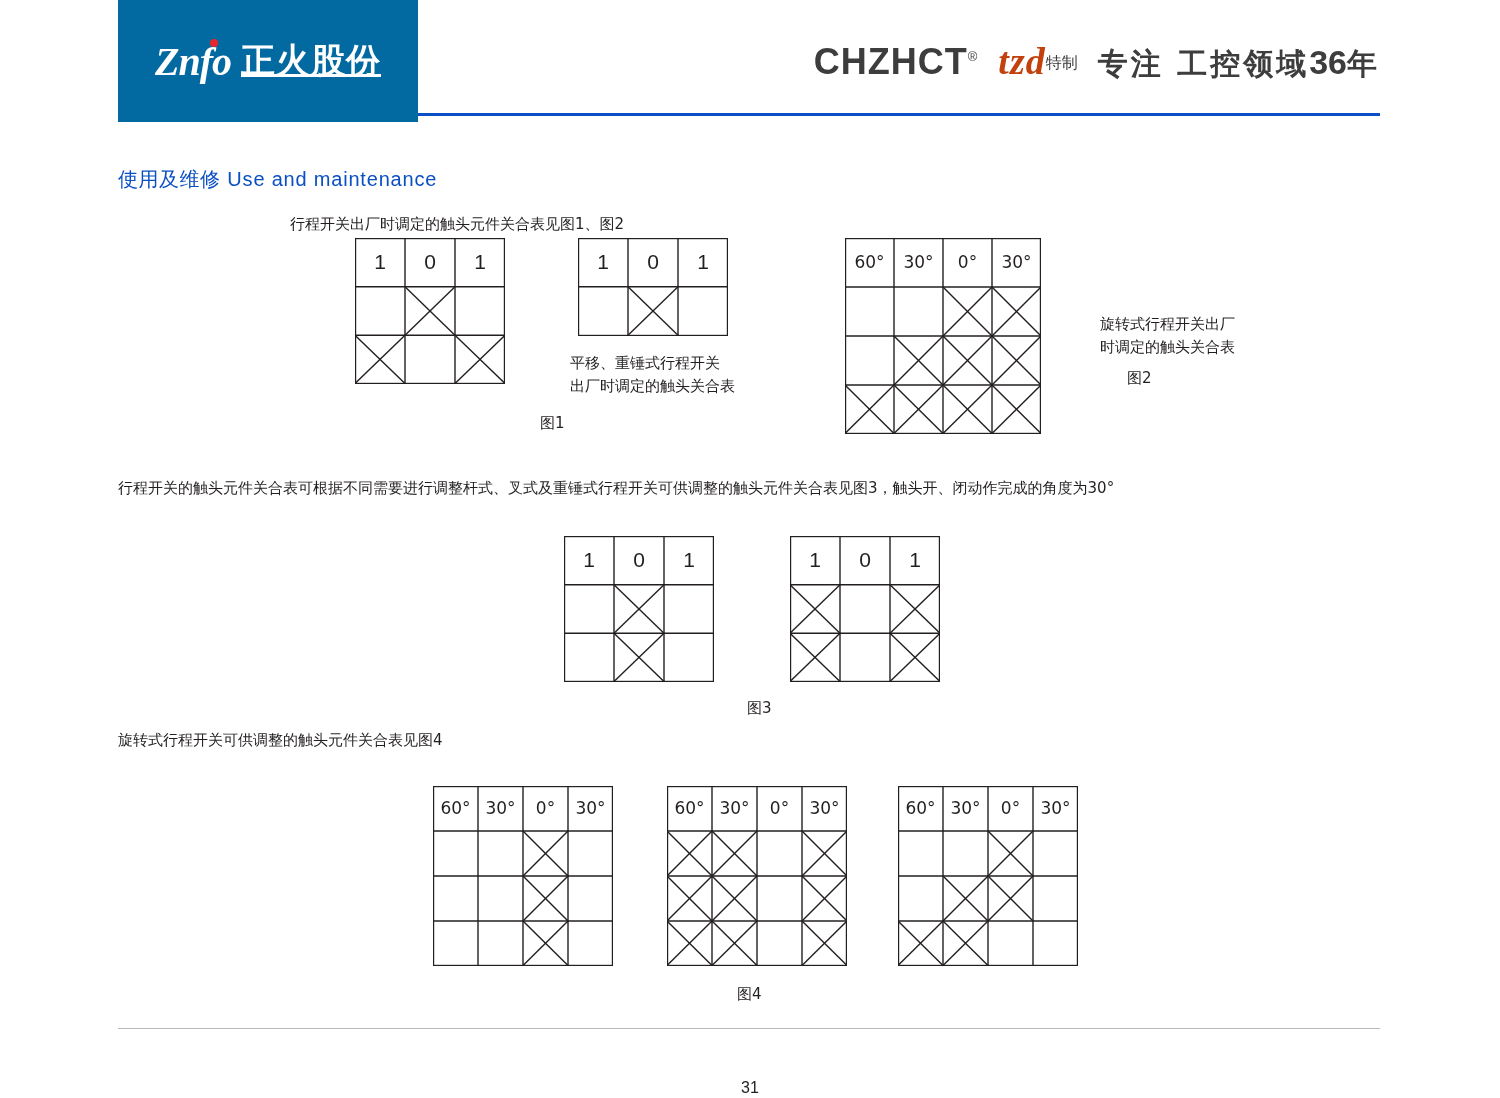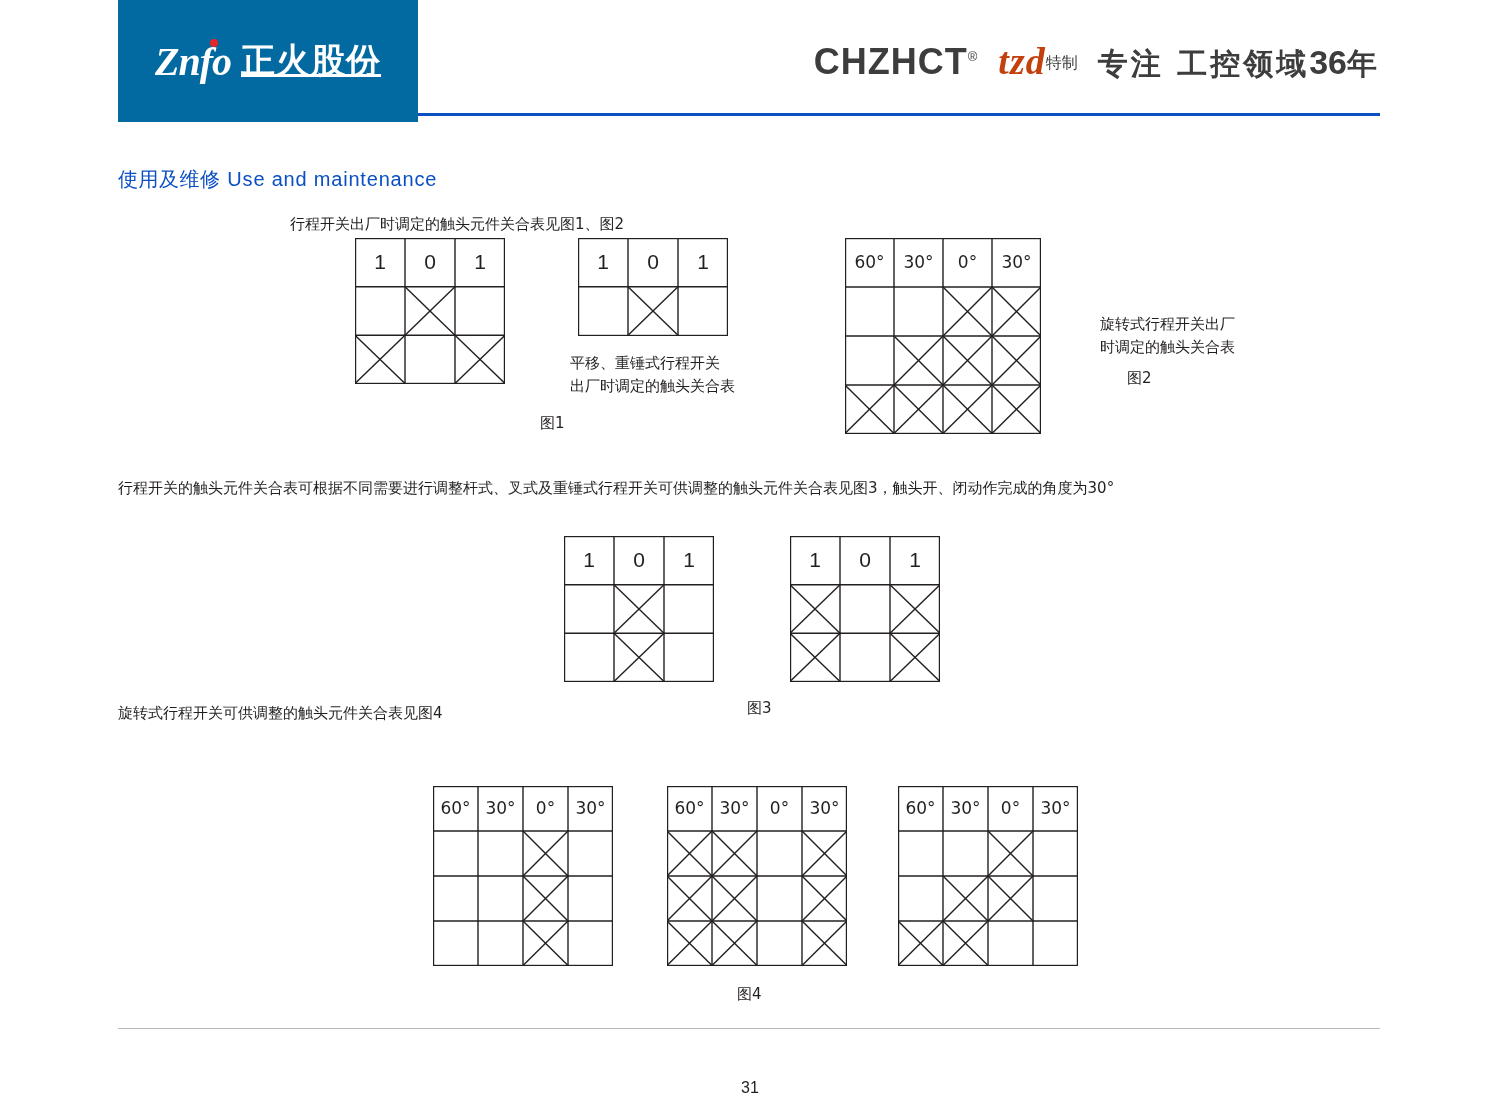--- a/index.html
+++ b/index.html
@@ -147,21 +147,21 @@
   
   .para {
     position: absolute;
     font-family: "DejaVu Sans", sans-serif;
     font-size: 15px;
     color: #231f20;
     white-space: nowrap;
   }
   #p1 { left: 290px; top: 215px; }
   #p2 { left: 118px; top: 479px; }
-  #p3 { left: 118px; top: 704px; }
+  #p3 { left: 118px; top: 731px; }
 
   
   .caption {
     position: absolute;
     font-family: "DejaVu Sans", sans-serif;
     font-size: 15px;
     color: #231f20;
     white-space: nowrap;
     line-height: 23px;
   }

